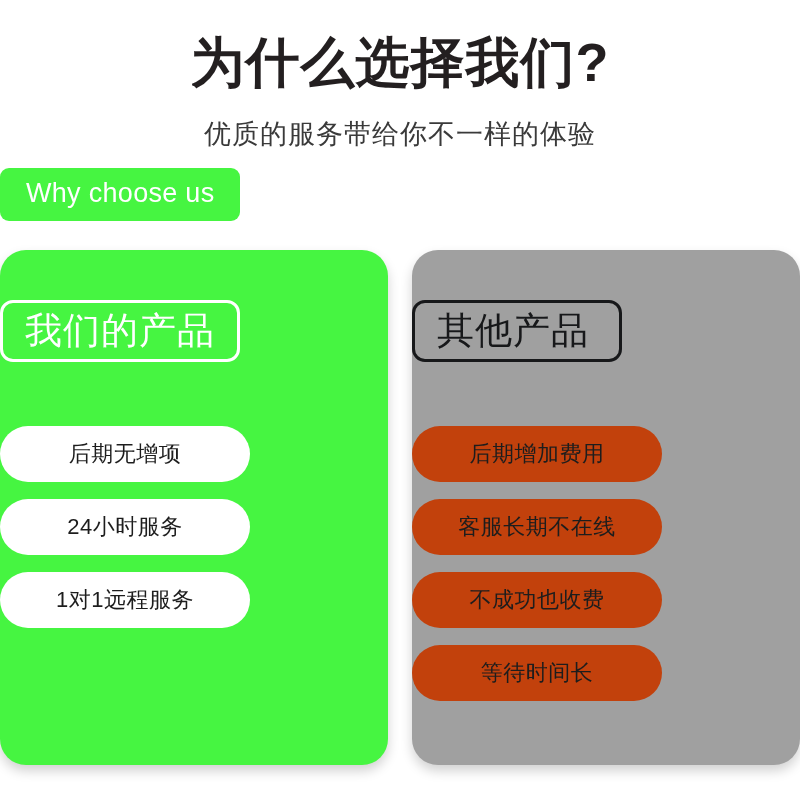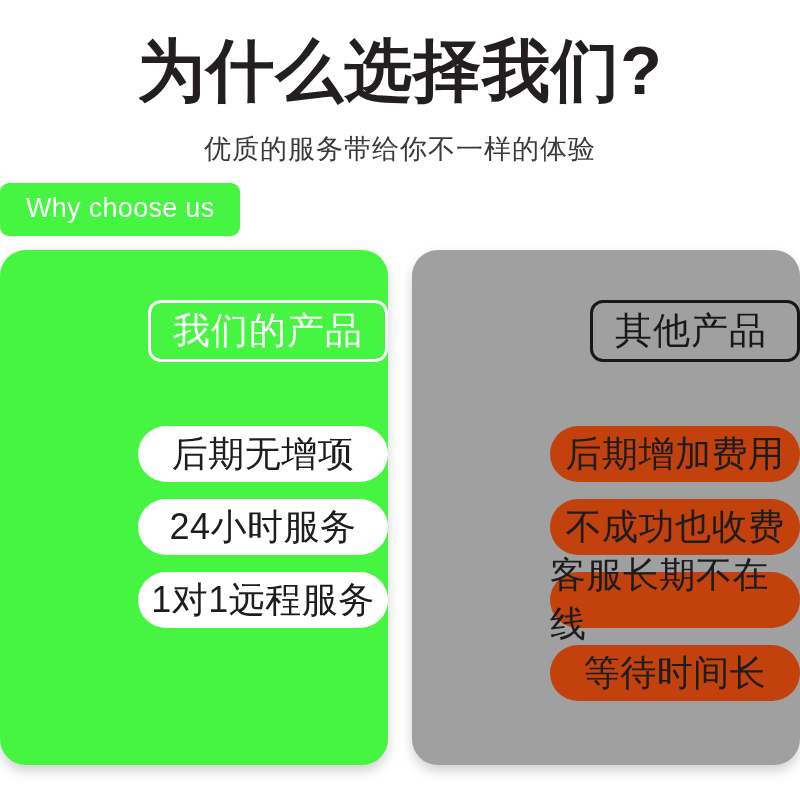--- a/index.html
+++ b/index.html
@@ -15,21 +15,21 @@
     position: relative;
   }
 
   
   .header {
     width: 800px;
     padding-top: 34px;
     text-align: center;
   }
   .main-title {
-    font-size: 68px;
+    font-size: 54px;
     line-height: 1.06;
     font-weight: bold;
     color: #231f20;
     letter-spacing: 1px;
     margin: 0;
     padding: 0 0 4px 0;
   }
   .sub-title {
     font-size: 27px;
     line-height: 1.3;
@@ -67,21 +67,21 @@
   }
   .panel {
     width: 416px;
     height: 515px;
     border-radius: 26px;
     box-shadow: 0 6px 12px rgba(0,0,0,0.18);
     box-sizing: border-box;
     padding-top: 50px;
     display: flex;
     flex-direction: column;
-    align-items: flex-end;
+    align-items: flex-start;
   }
   .panel-green { background: #46f541; }
   .panel-gray  { background: #a0a0a0; }
 
   .panel-header {
     box-sizing: border-box;
     height: 62px;
     min-width: 210px;
     padding: 0 22px;
     border-radius: 13px;
@@ -108,21 +108,21 @@
     gap: 17px;
     align-items: center;
   }
   .item-pill {
     width: 250px;
     height: 56px;
     border-radius: 28px;
     display: flex;
     align-items: center;
     justify-content: center;
-    font-size: 36px;
+    font-size: 22px;
     color: #1d1d1d;
     letter-spacing: 0.5px;
     box-sizing: border-box;
   }
   .panel-green .item-pill { background: #ffffff; }
   .panel-gray  .item-pill { background: #c2410c; }
 </style>
 </head>
 <body>
 
@@ -142,19 +142,19 @@
       <div class="item-pill">后期无增项</div>
       <div class="item-pill">24小时服务</div>
       <div class="item-pill">1对1远程服务</div>
     </div>
   </div>
 
   <div class="panel panel-gray">
     <div class="panel-header">其他产品</div>
     <div class="items">
       <div class="item-pill">后期增加费用</div>
+      <div class="item-pill">客服长期不在线</div>
       <div class="item-pill">不成功也收费</div>
-      <div class="item-pill">客服长期不在线</div>
       <div class="item-pill">等待时间长</div>
     </div>
   </div>
 
 </div>
 
 </body></html>

